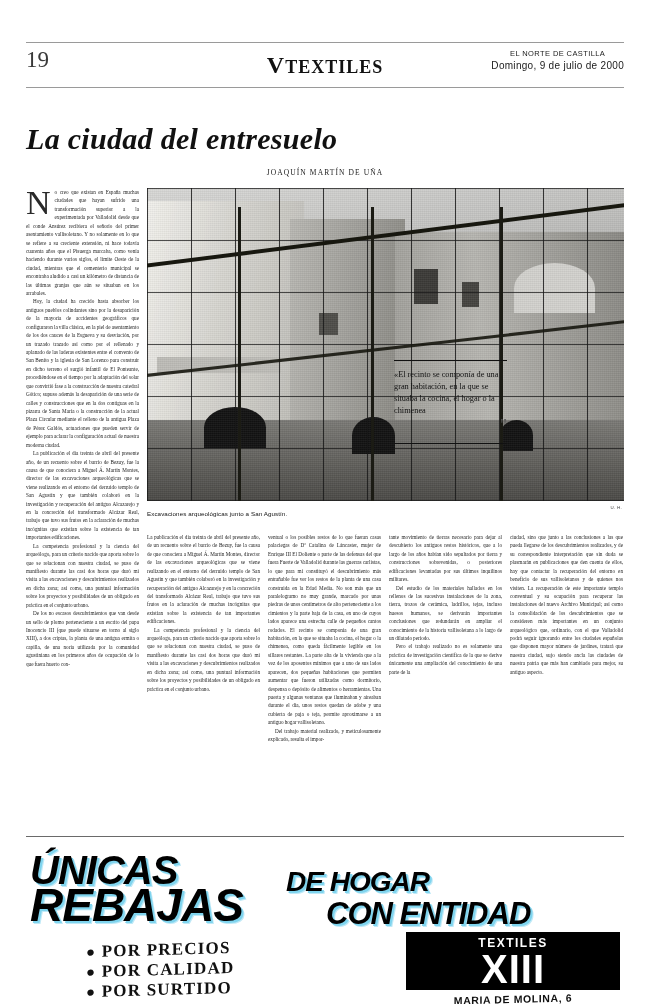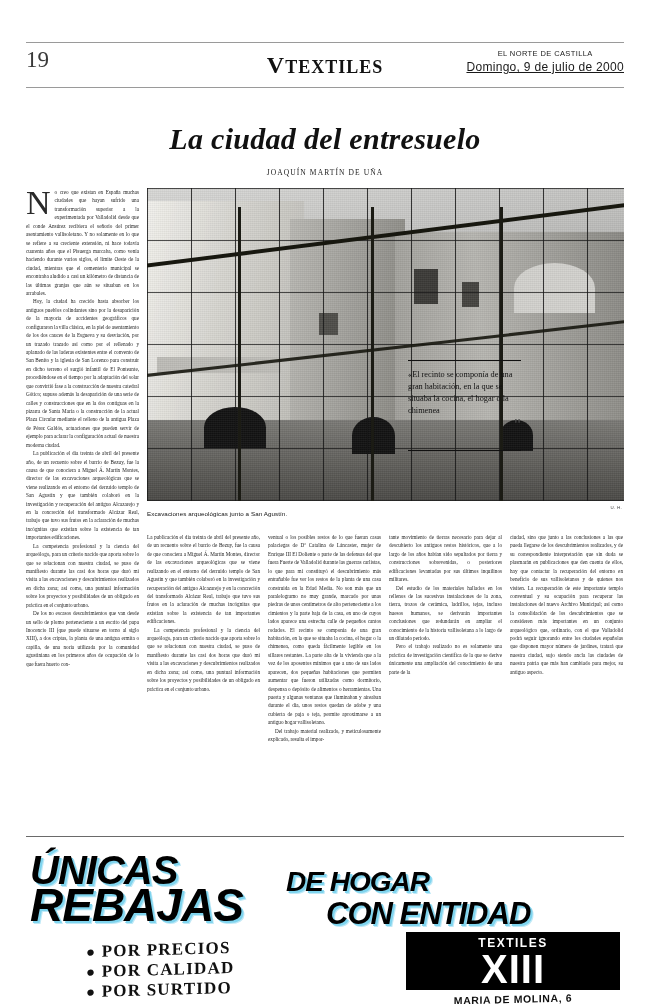--- a/index.html
+++ b/index.html
@@ -20,24 +20,24 @@
   .folio { position:absolute; left:0; top:4px; font-size:23px; color:#3a3a3a;
            font-family:"Liberation Serif", serif; letter-spacing:0px; }
   .section-name { position:absolute; left:0; right:0; top:9px; text-align:center;
                   font-family:"Liberation Serif", serif; font-weight:bold;
                   font-size:20px; letter-spacing:1px; }
   .section-name .cap { font-size:24px; }
   .section-name .rest { font-size:18px; }
   .masthead-right { position:absolute; right:0; top:6px; text-align:center;
                     font-family:"Liberation Sans", sans-serif; line-height:1.35; }
   .paper-name { font-size:7.5px; letter-spacing:.4px; color:#1a1a1a; }
-  .paper-date { font-size:12px; letter-spacing:.3px; color:#1a1a1a;text-decoration:underline; }
-
-  
-  .headline { text-align:center; font-style:italic; font-size:30px;
+  .paper-date { font-size:10px; letter-spacing:.3px; color:#1a1a1a; }
+
+  
+  .headline { font-style:italic; font-size:30px;
               margin:34px 0 0 0; font-family:"Liberation Serif", serif;
               letter-spacing:.3px; }
   .byline { text-align:center; font-size:7.5px; margin-top:12px;
             letter-spacing:1.1px; font-family:"Liberation Serif", serif;
             text-transform:uppercase; color:#1a1a1a; }
 
   
   .body-area { position:relative; margin-top:11px; height:632px; }
   .col { position:absolute; top:0; width:113px; }
   .c1 { left:0; }   .c2 { left:121px; } .c3 { left:242px; }
@@ -94,23 +94,23 @@
   .ph-bar2 { top:60%; transform:rotate(-6.4deg); height:3px; opacity:.9; }
   .ph-post { position:absolute; width:3px; background:#1b1b14; top:6%; height:94%; }
 
   .photo-credit { position:absolute; right:2px; top:317px;
                   font-family:"Liberation Sans", sans-serif; font-size:4.4px;
                   color:#3a3a3a; letter-spacing:.3px; }
   .caption { margin-top:9px; font-family:"Liberation Sans", sans-serif;
              font-size:6.2px; color:#111; letter-spacing:.1px; }
 
   
-  .pullquote { position:absolute; left:382px; top:172px; width:113px;
+  .pullquote { position:absolute; left:368px; top:172px; width:113px;
                border-top:1px solid #111; border-bottom:1px solid #111;
-               padding:8px 0 17px 0; }
+               padding:8px 0 10px 0; }
   .pq-text { font-size:8.3px; line-height:1.44; font-family:"Liberation Serif", serif;
              color:#121212; }
   .pq-mark { text-align:right; font-size:17px; line-height:8px; color:#555;
              font-family:"Liberation Serif", serif; margin-top:4px; height:12px; }
 
   
   .ad { position:absolute; left:26px; right:26px; top:806px; height:160px; }
   .ad-rule { position:absolute; left:0; right:0; top:-12px; height:1px; background:#6a6a6a; }
   .shout { font-family:"Liberation Sans", sans-serif; font-weight:bold;
            font-style:italic; color:#000; letter-spacing:-1px;

